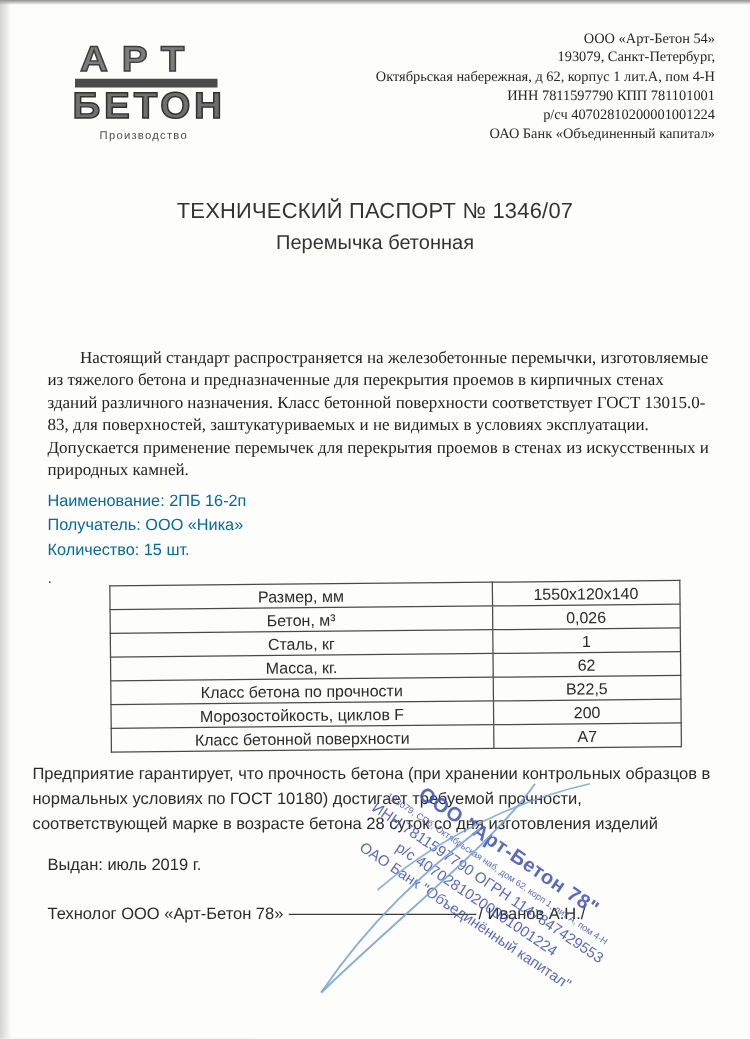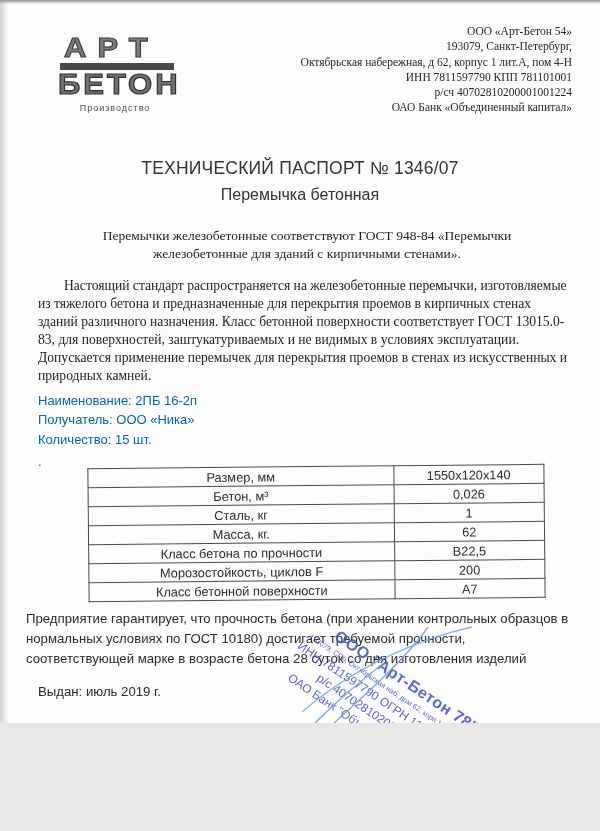--- a/index.html
+++ b/index.html
@@ -1,17 +1,17 @@
 <!DOCTYPE html>
 <html style="--text: #2e2e2e; --stamp-blue: #4355b8; --signature-blue: #7ba3d9; --table-border: #4a4a4a;"><head>
 <meta charset="utf-8">
 <style>
   html,body { margin:0; padding:0; background:#e8e8e6; }
   .page {
-    position:relative; width:600px; height:723px; margin:0 auto;
+    position:relative; width:600px; height:831px; margin:0 auto;
     background:#fdfdfc; overflow:hidden;
     color:var(--text,#2e2e2e);
     font-family:"Liberation Sans", sans-serif;
   }
   
   .scan-edge-top { position:absolute; top:0; left:0; right:0; height:4px;
     background:linear-gradient(#8f8f8d, rgba(200,200,198,0)); }
   .scan-edge-left { position:absolute; top:0; left:0; bottom:0; width:9px;
     background:linear-gradient(90deg, rgba(160,160,158,.45), rgba(200,200,198,0)); }
 
@@ -105,21 +105,20 @@
     <div>ИНН 7811597790 КПП 781101001</div>
     <div>р/сч 40702810200001001224</div>
     <div>ОАО Банк «Объединенный капитал»</div>
   </div>
 
   <div class="title">
     <div class="title-line1">ТЕХНИЧЕСКИЙ ПАСПОРТ № 1346/07</div>
     <div class="title-line2">Перемычка бетонная</div>
   </div>
 
-  <div class="intro">Перемычки железобетонные соответствуют ГОСТ 948-84 «Перемычки железобетонные для зданий с кирпичными стенами».</div>
 
   <div class="standard">Настоящий  стандарт распространяется на железобетонные перемычки, изготовляемые из тяжелого бетона и предназначенные для перекрытия проемов в кирпичных стенах зданий различного назначения. Класс бетонной поверхности соответствует ГОСТ 13015.0-83, для поверхностей, заштукатуриваемых и не видимых в условиях эксплуатации. Допускается применение перемычек для перекрытия проемов в стенах из искусственных и природных камней.</div>
 
   <div class="fields">
     <div>Наименование: 2ПБ 16-2п</div>
     <div>Получатель: ООО «Ника»</div>
     <div>Количество: 15 шт.</div>
     <div class="stray-dot">.</div>
   </div>
 

